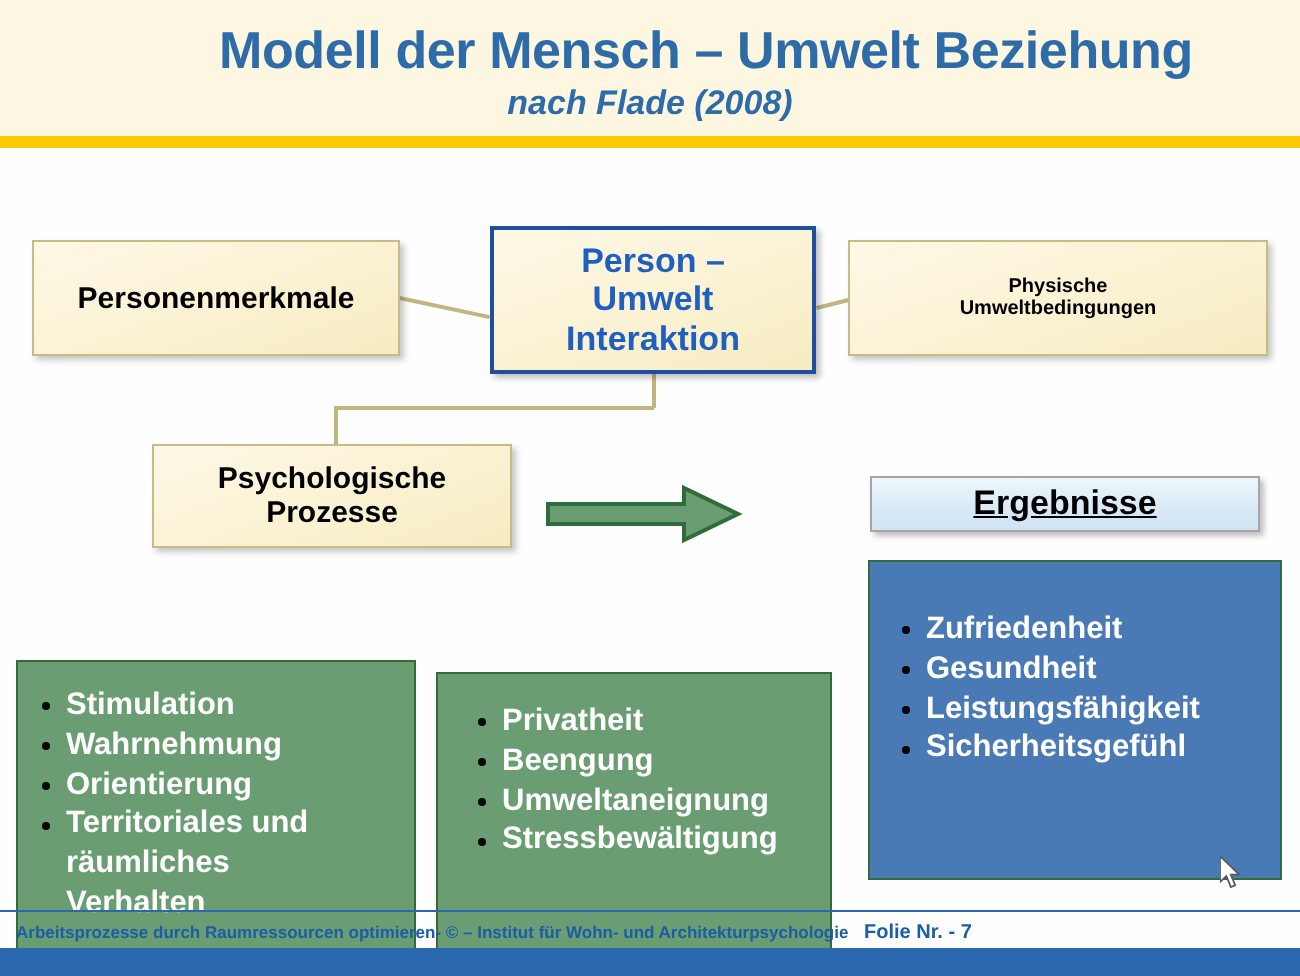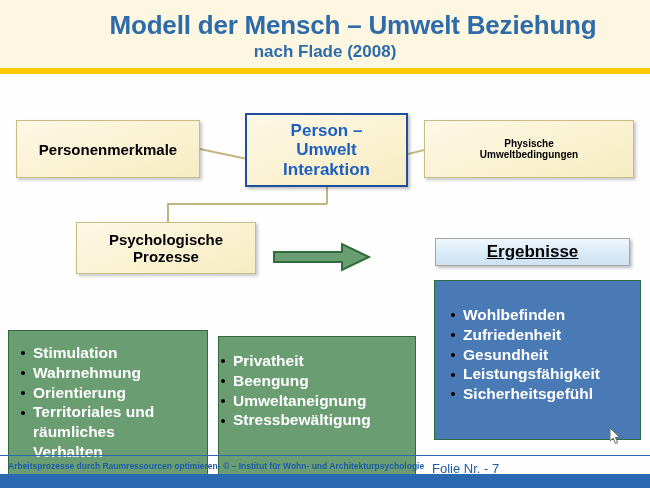--- a/index.html
+++ b/index.html
@@ -27,20 +27,21 @@
     font-size:26px;font-weight:bold;color:#2d6ca8;
     letter-spacing:-0.2px;
     white-space:nowrap;
     padding-left:28px;
   }
   .subtitle{
     position:absolute;left:0;top:42px;width:650px;
     text-align:center;
     font-size:17px;font-weight:bold;color:#2d6ca8;
     white-space:nowrap;
+    font-style:italic;
   }
 
   
   .box{position:absolute;box-sizing:border-box;display:flex;align-items:center;justify-content:center;text-align:center;}
 
   .cream{
     background:linear-gradient(160deg,#fdf8e6 0%,#fbf3d6 45%,#f6ecc2 100%);
     border:1px solid #c9bb86;
     box-shadow:2px 2px 3px rgba(0,0,0,0.22);
     font-weight:bold;color:#000000;
@@ -78,21 +79,21 @@
     position:relative;padding-left:14px;
     line-height:1.28;
   }
   .panel li:before{
     content:"";position:absolute;left:2px;top:0.52em;
     width:4px;height:4px;border-radius:50%;background:#000000;
   }
   .panel li.cont:before{display:none;}
 
   #panel-green-1{left:8px;top:282px;width:200px;height:158px;padding:12px 8px 0 10px;font-size:15.5px;}
-  #panel-green-2{left:218px;top:288px;width:198px;height:152px;padding:14px 8px 0 0;font-size:15.5px;}
+  #panel-green-2{left:218px;top:288px;width:198px;height:152px;padding:14px 8px 0 18px;font-size:15.5px;}
   #panel-blue{left:434px;top:280px;width:207px;height:160px;padding:24px 8px 0 14px;font-size:15.5px;}
 
   
   .conn{position:absolute;background:#c3b580;}
   #conn-left{ 
     left:200px;top:148px;width:46px;height:1.5px;
     transform-origin:0 0;transform:rotate(12deg);
   }
   #conn-right{ 
     left:408px;top:153px;width:18px;height:1.5px;
@@ -111,21 +112,21 @@
   
   .footer-line{
     position:absolute;left:0;top:455px;width:650px;height:1px;background:#2a69b0;
   }
   .footer-left{
     position:absolute;left:8px;top:461px;
     font-size:8.5px;font-weight:bold;color:#1c5ca8;white-space:nowrap;
   }
   .footer-right{
     position:absolute;left:432px;top:461px;
-    font-size:13px;font-weight:normal;color:#1c5ca8;white-space:nowrap;
+    font-size:10px;font-weight:bold;color:#1c5ca8;white-space:nowrap;
   }
   .footer-bar{
     position:absolute;left:0;top:474px;width:650px;height:14px;background:#2a69b0;
   }
 </style>
 </head>
 <body>
 
 <div id="slide">
 
@@ -189,21 +190,20 @@
     <ul>
         <li>Privatheit</li>
         <li>Beengung</li>
         <li>Umweltaneignung</li>
         <li>Stressbewältigung</li>
       </ul>
   </div>
 
   <div class="panel blue" id="panel-blue">
     <ul>
-        <li>Wohlbefinden</li>
         <li>Zufriedenheit</li>
         <li>Gesundheit</li>
         <li>Leistungsfähigkeit</li>
         <li>Sicherheitsgefühl</li>
       </ul>
   </div>
 
   <svg id="cursor" viewBox="0 0 12 18">
     <polygon points="0,0 0,13 3.2,10 5.4,15.5 7.6,14.6 5.4,9.3 9.6,9.3" fill="#ffffff" stroke="#5a5a5a" stroke-width="0.9"></polygon>
   </svg>

